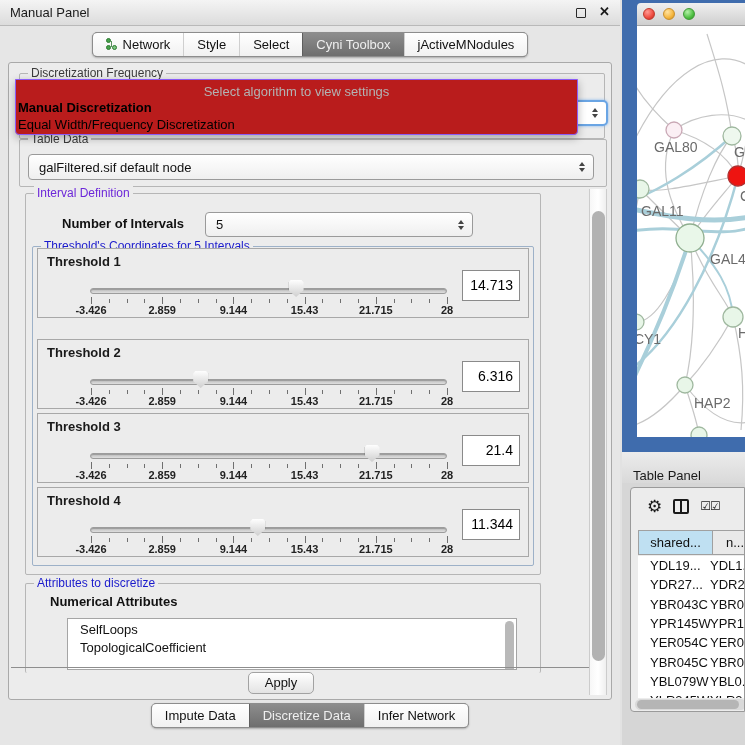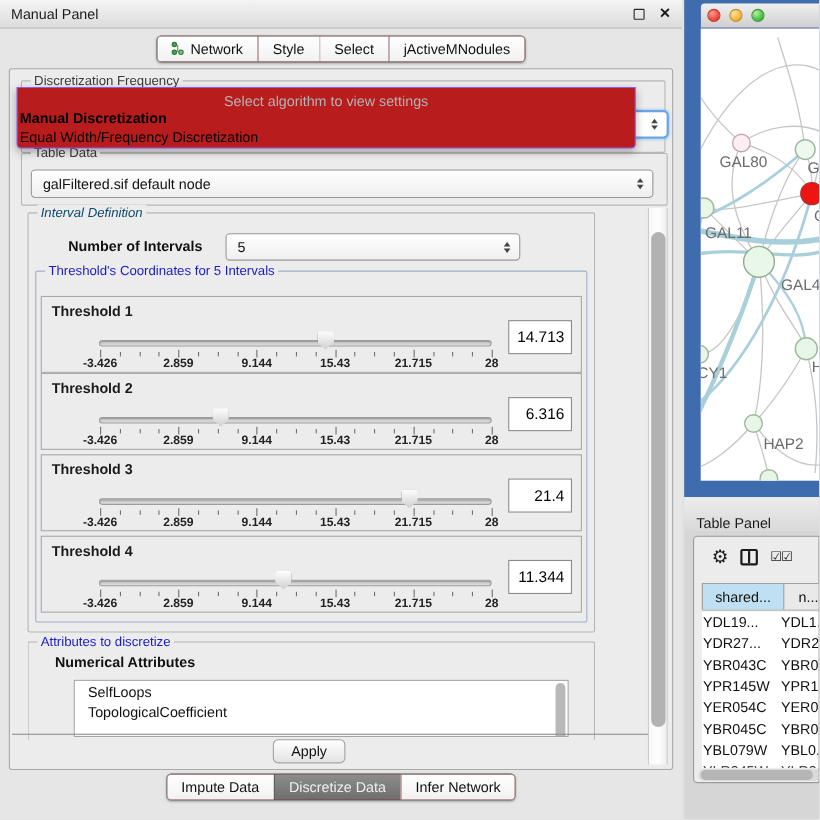--- a/index.html
+++ b/index.html
@@ -17,21 +17,21 @@
   }
   #cp-title { margin-left:10px; font-size:13px; color:#1a1a1a; }
   #cp-float { position:absolute; right:34px; top:8px; width:10px; height:10px; border:1.5px solid #2a2a2a; border-radius:1px; }
   #cp-close { position:absolute; right:10px; top:4px; font-size:13px; font-weight:bold; color:#1a1a1a; }
 
   .tabrow { position:absolute; left:0; width:620px; display:flex; justify-content:center; }
   #top-tabrow { top:32px; }
   #bottom-tabrow { top:703px; }
   .tabgroup {
     display:inline-flex; border:1px solid #8d8d8d; border-radius:5px; overflow:hidden;
-    background:#7f1d1d; box-shadow:0 1px 2px rgba(0,0,0,.25);align-items:flex-end;
+    background:#404040; box-shadow:0 1px 2px rgba(0,0,0,.25);align-items:flex-end;
   }
   .tab {
     padding:4px 13px 4px 13px; font-size:13px; background:linear-gradient(#ffffff,#f1f1f1);
     color:#111; border-left:1px solid #cfcfcf; white-space:nowrap; display:flex; align-items:center; gap:5px;
   }
   .tab:first-child { border-left:none; }
   .tab.selected {
     background:linear-gradient(#8d8d8d,#6e6e6e); color:#efefef; border-left:1px solid #5e5e5e;
   }
   .net-icon { display:inline-block; width:12px; height:13px; position:relative; }
@@ -43,21 +43,21 @@
 
   #main-panel {
     position:absolute; left:8px; top:62px; width:604px; height:638px;
     background:#ececec; border:1px solid #a9a9a9; border-radius:3px;
   }
   .group { position:absolute; border:1px solid #b6b6b6; border-radius:2px; }
   .group-title {
     position:absolute; top:-8px; left:8px; background:#ececec; padding:0 3px;
     font-size:12px; color:#3a3a3a; white-space:nowrap;
   }
-  .group-title.green { color:#0c4a6e;font-style:italic; }
+  .group-title.green { color:#6d28d9; }
   .group-title.blue { color:#1a1acc; }
 
   
   #group-disc { left:10px; top:10px; width:586px; height:66px; }
   #combo-behind {
     position:absolute; left:292px; top:26px; width:296px; height:26px;
     background:#fff; border:2px solid #6aa5e4; border-radius:5px;
     box-shadow:0 0 3px #7fb2ec;
   }
   
@@ -164,21 +164,21 @@
   #gear-icon { font-size:17px; color:#1a1a1a; line-height:17px; }
   #cols-icon { width:16px; height:15px; border:2px solid #1a1a1a; border-radius:2px; position:relative; }
   #cols-icon::after { content:""; position:absolute; left:5px; top:0; width:2px; height:11px; background:#1a1a1a; }
   #checks-icon { font-size:12px; letter-spacing:-1px; color:#1a1a1a; }
   #tp-header { position:absolute; left:7px; top:42px; width:108px; height:25px; display:flex; border-top:1px solid #a0a0a0; border-bottom:1px solid #a0a0a0; }
   .hcell { font-size:13px; color:#111; display:flex; align-items:center; justify-content:center; border-left:1px solid #a0a0a0; }
   .hcell.c1 { width:74px; background:#bfe0f2; }
   .hcell.c2 { width:34px; background:#e9e9e9; justify-content:flex-end; padding-right:2px; }
   #tp-rows { position:absolute; left:7px; top:68px; width:108px; height:142px; background:#fff; overflow:hidden; }
   .trow { display:flex; height:19.3px; align-items:center; }
-  .tcell1 { width:72px; padding-left:1px; font-size:13px; color:#111; white-space:nowrap; }
+  .tcell1 { width:72px; padding-left:12px; font-size:13px; color:#111; white-space:nowrap; }
   .tcell2 { width:36px; font-size:13px; color:#111; white-space:nowrap; }
   #tp-hscroll { position:absolute; left:4px; top:211px; width:111px; height:11px; background:#dadada; border-radius:6px; }
   #tp-hscroll .hthumb { position:absolute; left:2px; top:1px; width:102px; height:9px; border-radius:5px; background:#b5b5b5; }
 </style>
 </head>
 <body>
 
 <div id="root">
 
   <div id="control-panel">
@@ -199,20 +199,23 @@
               <i></i>
             </span>
             <span>Network</span>
           </div>
           <div class="tab">
             <span>Style</span>
           </div>
           <div class="tab">
             <span>Select</span>
           </div>
+          <div class="tab selected">
+            <span>Cyni Toolbox</span>
+          </div>
           <div class="tab">
             <span>jActiveMNodules</span>
           </div>
         </div>
     </div>
 
     <div id="main-panel">
 
       <div id="group-disc" class="group">
         <span class="group-title">Discretization Frequency</span>
@@ -248,21 +251,21 @@
           <span>5</span>
           <span class="stepper">
               <b class="up"></b>
               <b class="down"></b>
             </span>
         </div>
 
         <div id="group-thresholds">
           <span class="group-title blue">Threshold's Coordinates for 5 Intervals</span>
           <div id="threshold-panels">
-              <div class="threshold-panel" style="top: 22px;">
+              <div class="threshold-panel" style="top: 1px;">
                 <span class="th-label">Threshold 1</span>
                 <div class="track"></div>
                 <div class="thumb" style="left:250.6px"></div>
                 <div class="ticks">
                   <i style="left:0%;height:7px;top:0px"></i>
                   <i style="left:5%;height:4px;top:2px"></i>
                   <i style="left:10%;height:4px;top:2px"></i>
                   <i style="left:15%;height:4px;top:2px"></i>
                   <i style="left:20%;height:7px;top:0px"></i>
                   <i style="left:25%;height:4px;top:2px"></i>

